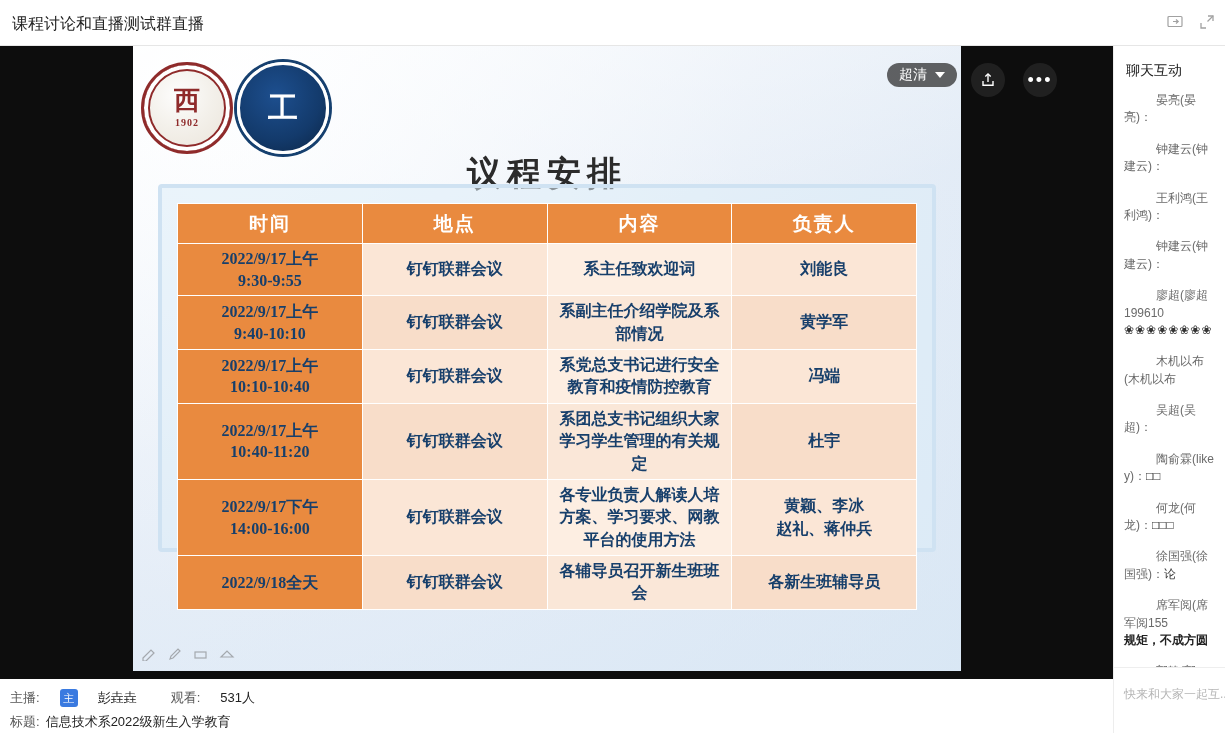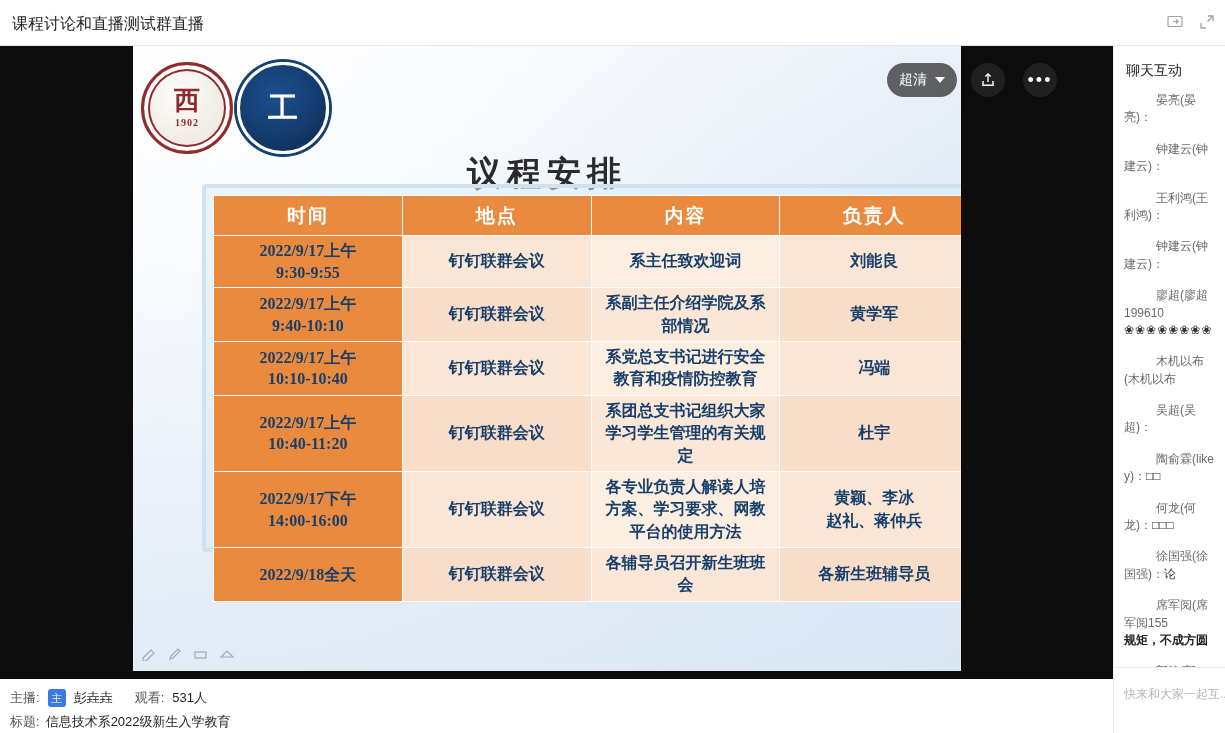--- a/index.html
+++ b/index.html
@@ -101,23 +101,22 @@
     z-index: 3;
   }
 
   
   .tbl-outer {
     position: absolute; left: 25px; top: 138px;
     width: 778px; height: 368px;
     background: rgba(220,236,248,.55);
     border: 4px solid #cfe2f2;
     border-radius: 4px;
-    padding: 7px;
+    padding: 15px;
     z-index: 3;
-    margin-left: 44px;
   }
   table.agenda {
     width: 100%; height: 100%;
     border-collapse: collapse;
     table-layout: fixed;
     font-family: "Liberation Serif", serif;
   }
   table.agenda th {
     background: #e98a3f;
     color: #ffffff;
@@ -146,21 +145,21 @@
   td.c-place { background: #fbe6d6; text-align: center; width: 138px; font-weight: bold; }
   td.c-content { background: #fdeee2; text-align: center; font-weight: bold; line-height: 1.4;}
   td.c-owner { background: #fbe6d6; text-align: center; width: 156px; font-weight: bold; line-height: 1.4;}
   tr.alt td.c-place { background: #f8ddc9; }
   tr.alt td.c-content { background: #fae7d8; }
   tr.alt td.c-owner { background: #f8ddc9; }
 
   
   .hd-badge {
     position: absolute; right: 156px; top: 17px;
-    height: 34px; padding: 0 12px;
+    height: 24px; padding: 0 12px;
     background: rgba(40,40,40,.72);
     color: #fff; font-size: 14px;
     border-radius: 17px;
     display: flex; align-items: center; gap: 8px;
     z-index: 6;
   }
   .caret-down {
     width: 0; height: 0;
     border-left: 5px solid transparent;
     border-right: 5px solid transparent;
@@ -186,21 +185,21 @@
   }
   .mini-tools span { width: 16px; height: 14px; display:block; }
 
   
   .footer {
     position: absolute; left: 0; top: 679px;
     width: 1113px; height: 54px;
     background: #ffffff;
     font-size: 13px; color: #333;
   }
-  .footer .row1 { position: absolute; left: 10px; top: 10px; display: flex; align-items: center; gap: 8px; justify-content: space-between;}
+  .footer .row1 { position: absolute; left: 10px; top: 10px; display: flex; align-items: center; gap: 20px; justify-content: space-between;}
   .footer .row2 { position: absolute; left: 10px; top: 34px; display: flex; align-items: center; gap: 6px;}
   .host-badge {
     width: 18px; height: 18px; border-radius: 3px;
     background: #3a7ae0; color: #fff;
     font-size: 11px; display: flex; align-items: center; justify-content: center;
   }
   .lbl { color: #555; }
   .val { color: #222; }
 
   

